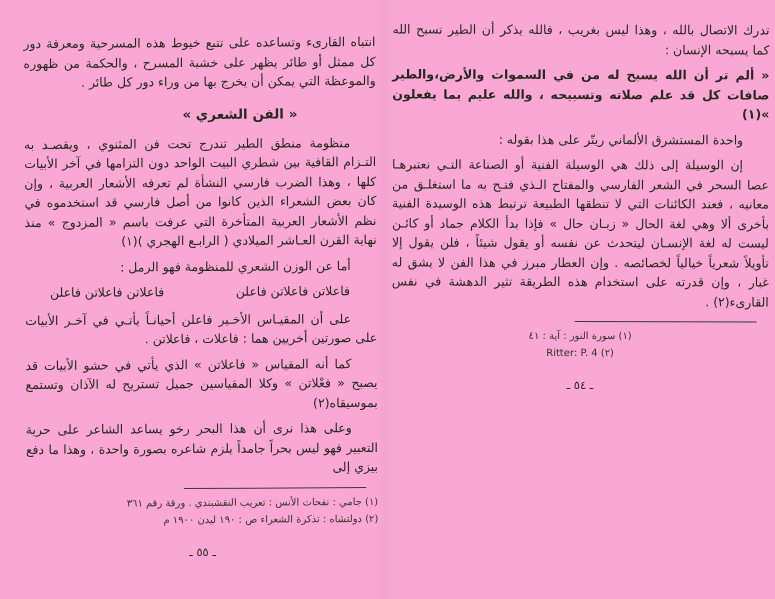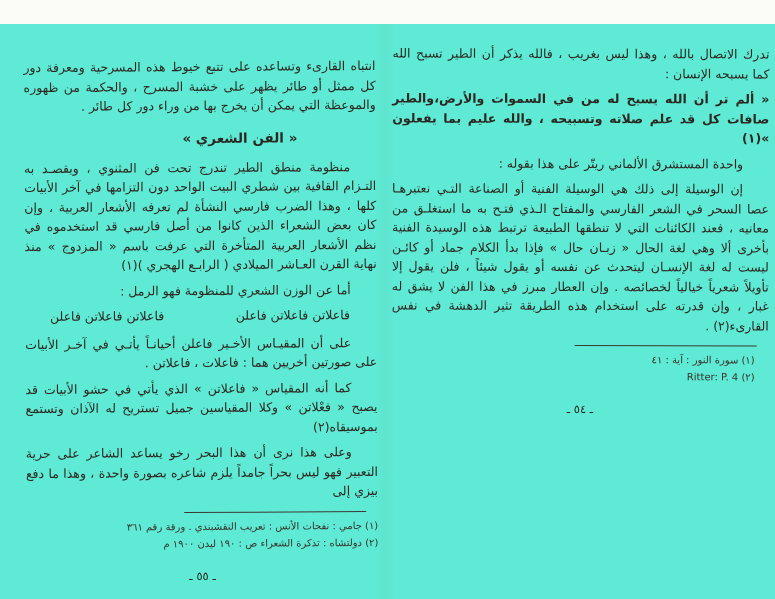--- a/index.html
+++ b/index.html
@@ -3,21 +3,21 @@
 <meta charset="utf-8">
 <style>
   html,body{margin:0;padding:0;}
   body{
     width:775px;height:599px;
     background:#fbfbf8;
     overflow:hidden;
     position:relative;
     font-family:"DejaVu Sans",sans-serif;
   }
-  .spread{position:absolute;inset:0;background:#5eead4;margin-top:24px;}
+  .spread{position:absolute;inset:0;background:#f9a8d4;}
   .gutter{
     position:absolute;left:376px;top:0;width:18px;height:599px;
     background:linear-gradient(90deg,rgba(0,0,0,0) 0%,rgba(90,85,70,0.045) 50%,rgba(0,0,0,0) 100%);
   }
   .page{
     position:absolute;
     direction:rtl;
     unicode-bidi:embed;
     color:#2b2822;
     font-size:12.5px;
@@ -43,21 +43,21 @@
     padding:0 27px 0 25px;
     margin:2px 0 8px 0;
     white-space:nowrap;
   }
   .fnsep{
     border:none;border-top:1px solid #3c3a33;
     width:182px;height:0;
     margin:10px 12px 6px auto;
   }
   .footnotes{font-size:10px;line-height:15px;text-align:right;}
-  .page.right .footnotes{margin-left:14px;margin-right:14px;}
+  .page.right .footnotes{margin-left:14px;margin-right:14px;text-align:center;}
   .page.left .footnotes{margin-left:8px;}
   .footnotes p{margin:0 0 2px 0;color:#36332b;}
   .pagenum{
     text-align:center;
     font-size:11.5px;
     margin-top:16px;
     color:#2b2822;
     letter-spacing:1px;
   }
 </style>

